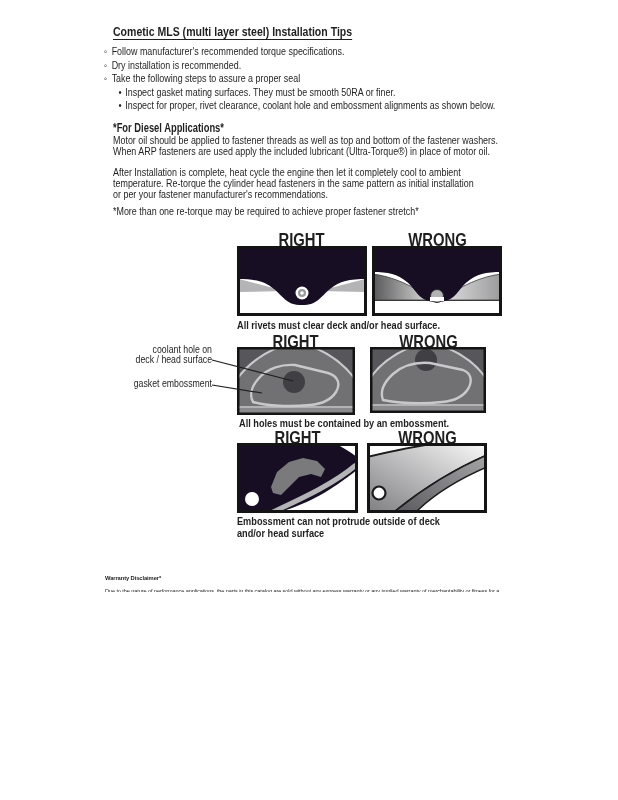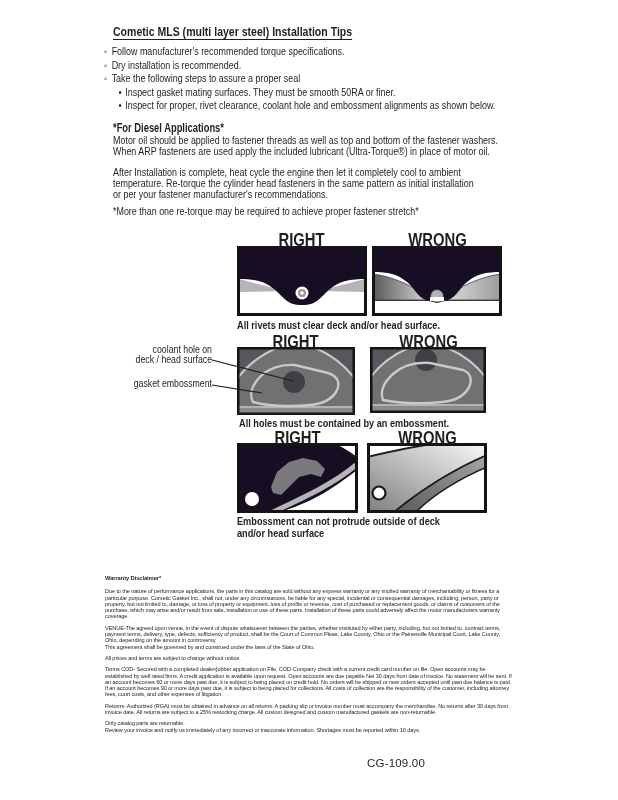--- a/index.html
+++ b/index.html
@@ -1,16 +1,16 @@
 <!DOCTYPE html>
 <html style="--ink: #1f1f1f; --frame: #141414; --diagram-black: #170e24; --gray-light: #c9c9cb; --gray-mid-bg: #717173; --gray-blob: #7a7a7d; --gray-dark: #57575b; --gray-wedge: #b4b4b6; --hole: #3f3f44; --deck-strip: #8a8a8d;"><head>
 <meta charset="utf-8">
 <style>
   html,body{margin:0;padding:0;background:#ffffff;}
-  .page{position:relative;width:618px;height:800px;background:#fff;overflow:hidden;
+  .page{position:relative;width:618px;height:592px;background:#fff;overflow:hidden;
         font-family:"Liberation Sans", sans-serif;color:var(--ink,#1f1f1f);}
   .abs{position:absolute;}
   .cx{transform:scaleX(.85);transform-origin:0 0;}
   .cx78{transform:scaleX(.78);transform-origin:0 0;}
   .pre{white-space:pre-line;}
   .nw{white-space:nowrap;}
 
   .title{font-size:13.5px;font-weight:bold;text-decoration:underline;text-underline-offset:3px;}
 
   .tips{font-size:10.5px;}

